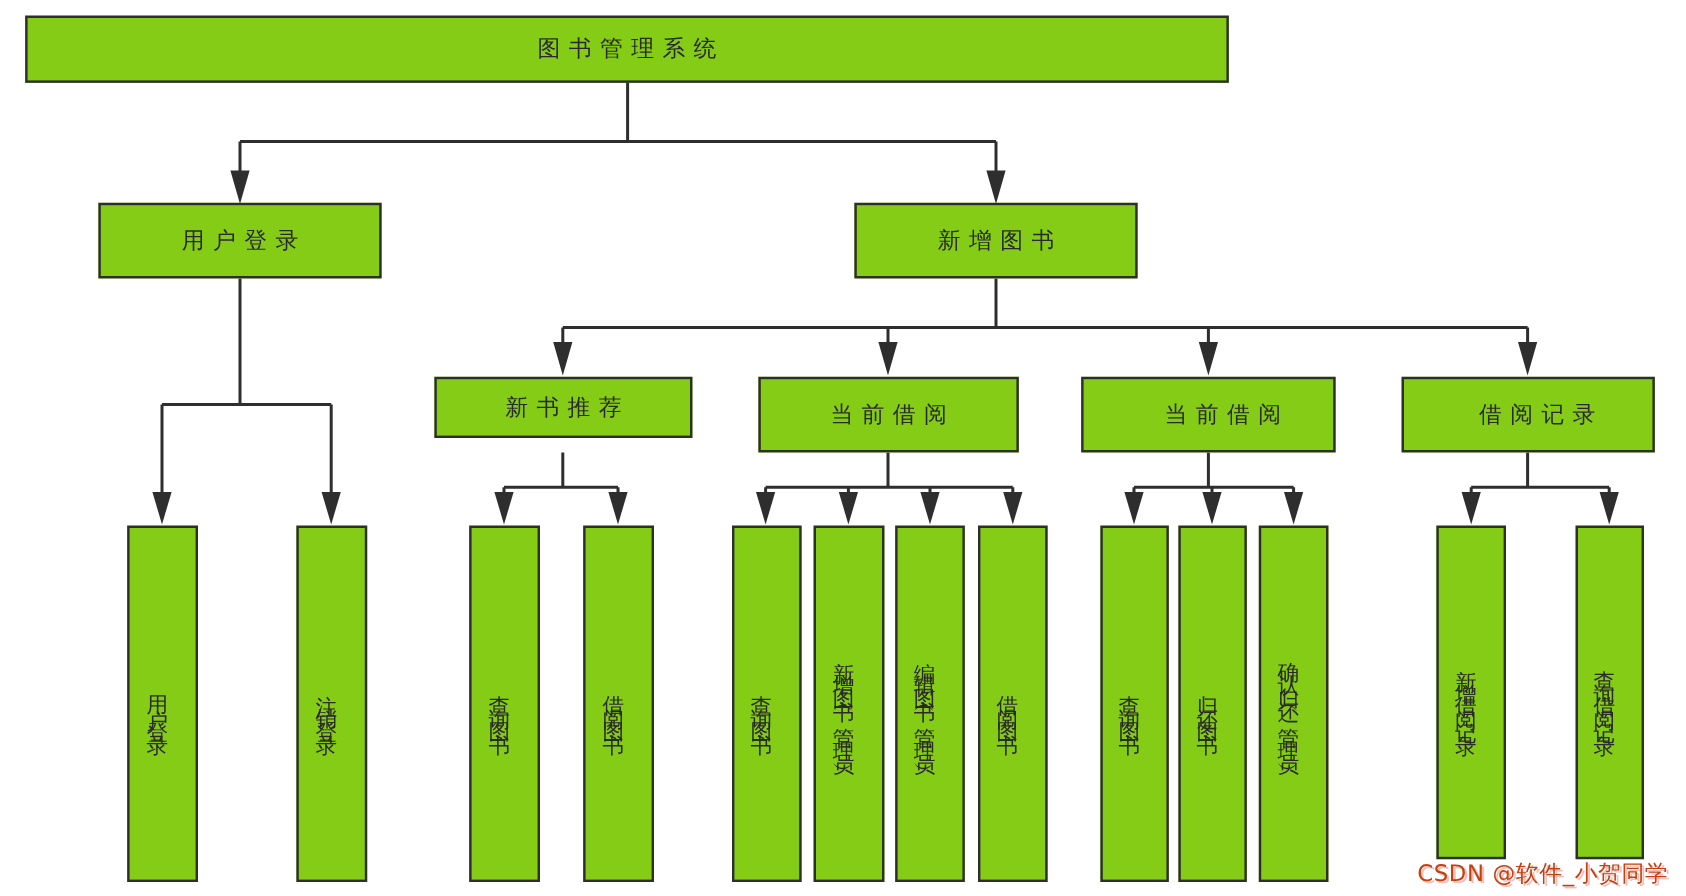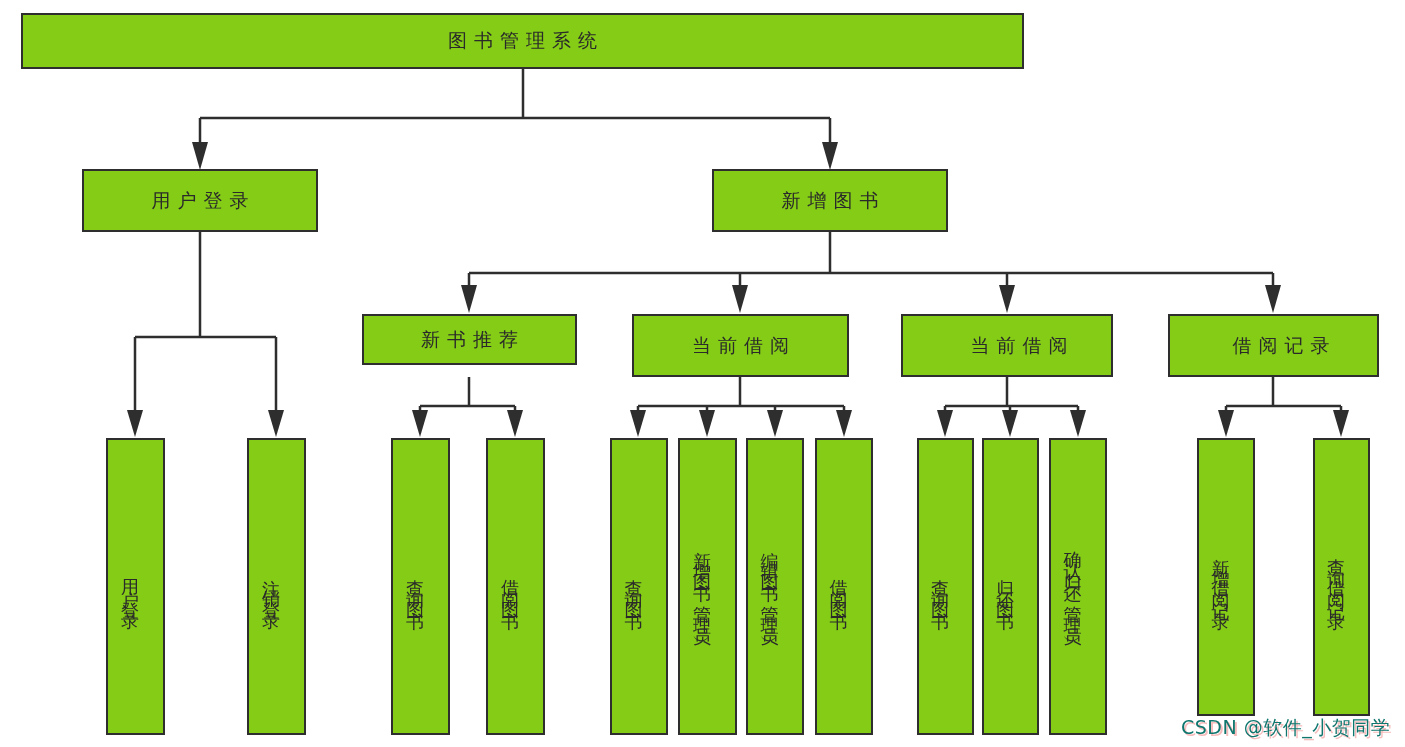--- a/index.html
+++ b/index.html
@@ -17,21 +17,21 @@
   }
   .hbox{font-size:19px;letter-spacing:7px;text-indent:7px;white-space:nowrap;}
   .vbox{}
   .vtext{
     writing-mode:vertical-rl;text-orientation:mixed;
     font-size:18px;letter-spacing:11px;line-height:1;
     margin-block-end:-11px;white-space:nowrap;
   }
   .watermark{
     position:absolute;left:1181px;top:715px;white-space:nowrap;
-    font-size:19px;color:#0f766e;letter-spacing:0.5px;
+    font-size:19px;color:#c2410c;letter-spacing:0.5px;
     text-shadow:2px 2px 0 #f6bcbc;
     text-align:center;
   }
 </style>
 </head>
 <body>
 
 <div class="stage">
 
   <svg class="connectors" width="1405" height="747" viewBox="0 0 1405 747">

